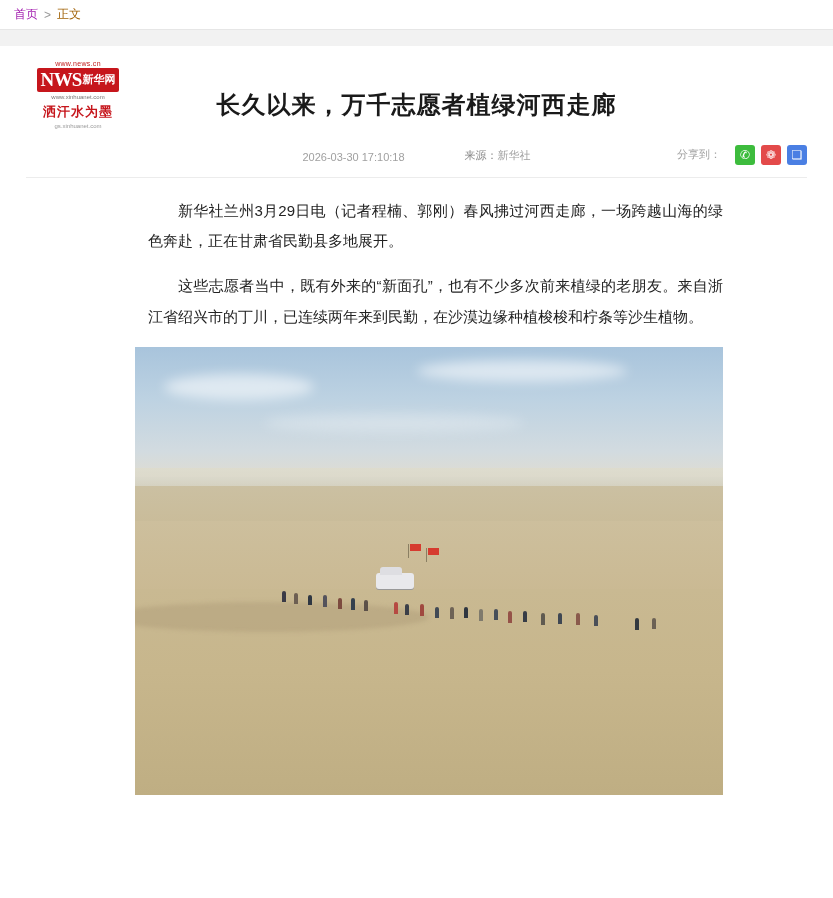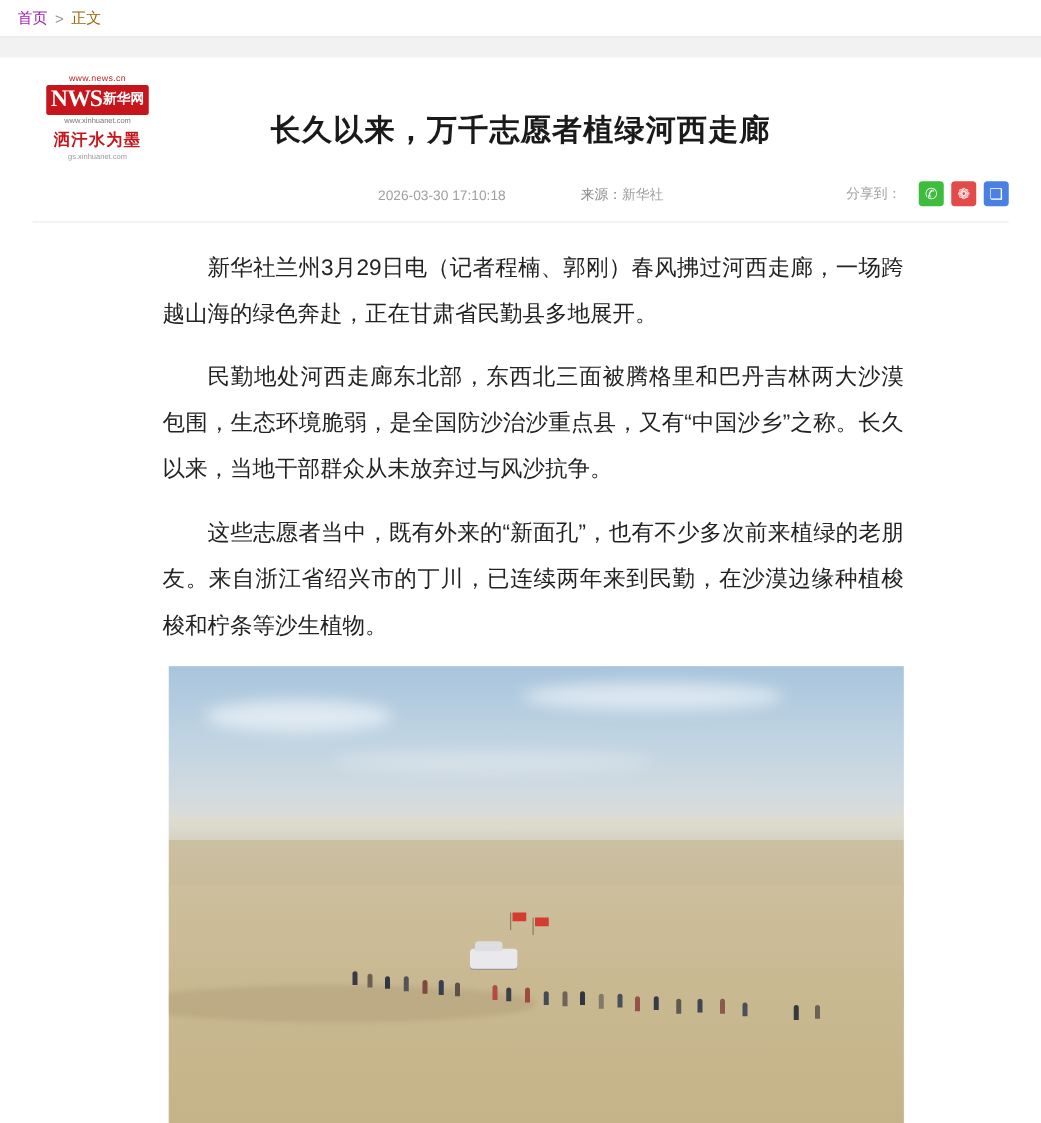--- a/index.html
+++ b/index.html
@@ -154,24 +154,24 @@
   .divider {
     margin: 14px 26px 0 26px;
     border-top: 1px solid #ececec;
   }
 
   
   .article {
     padding: 18px 110px 0 130px;
   }
   .article p {
-    font-size: 18px;
+    font-size: 15px;
     line-height: 2.05;
     color: #232323;
-    margin: 0 0 14px 0;
+    margin: 0 0 14px 18px;
     text-indent: 2em;
     text-align: justify;
     font-family: "Liberation Sans", "DejaVu Sans", sans-serif;
   }
 
   
   .photo-wrap {
     margin: 10px 0 0 0;
     padding: 0 110px 0 135px;
   }
@@ -287,21 +287,20 @@
         <span class="share-icon icon-wechat">✆</span>
         <span class="share-icon icon-weibo">❁</span>
         <span class="share-icon icon-copy">❏</span>
       </div>
     </div>
 
     <div class="divider"></div>
 
     <div class="article">
       <p>新华社兰州3月29日电（记者程楠、郭刚）春风拂过河西走廊，一场跨越山海的绿色奔赴，正在甘肃省民勤县多地展开。</p>
-      <p>民勤地处河西走廊东北部，东西北三面被腾格里和巴丹吉林两大沙漠包围，生态环境脆弱，是全国防沙治沙重点县，又有“中国沙乡”之称。长久以来，当地干部群众从未放弃过与风沙抗争。</p>
       <p>这些志愿者当中，既有外来的“新面孔”，也有不少多次前来植绿的老朋友。来自浙江省绍兴市的丁川，已连续两年来到民勤，在沙漠边缘种植梭梭和柠条等沙生植物。</p>
     </div>
 
     <div class="photo-wrap">
       <div class="photo" title="志愿者在腾格里沙漠边缘排成长队压草方格、种植沙生植物，沙丘上停着一辆白色面包车，旁边插着红旗">
         <div class="sky"></div>
         <div class="cloud" style="left:5%;top:6%;width:150px;height:26px;"></div>
         <div class="cloud" style="left:48%;top:3%;width:210px;height:22px;"></div>
         <div class="cloud" style="left:22%;top:15%;width:260px;height:18px;opacity:.5;"></div>
         <div class="horizon-haze"></div>

